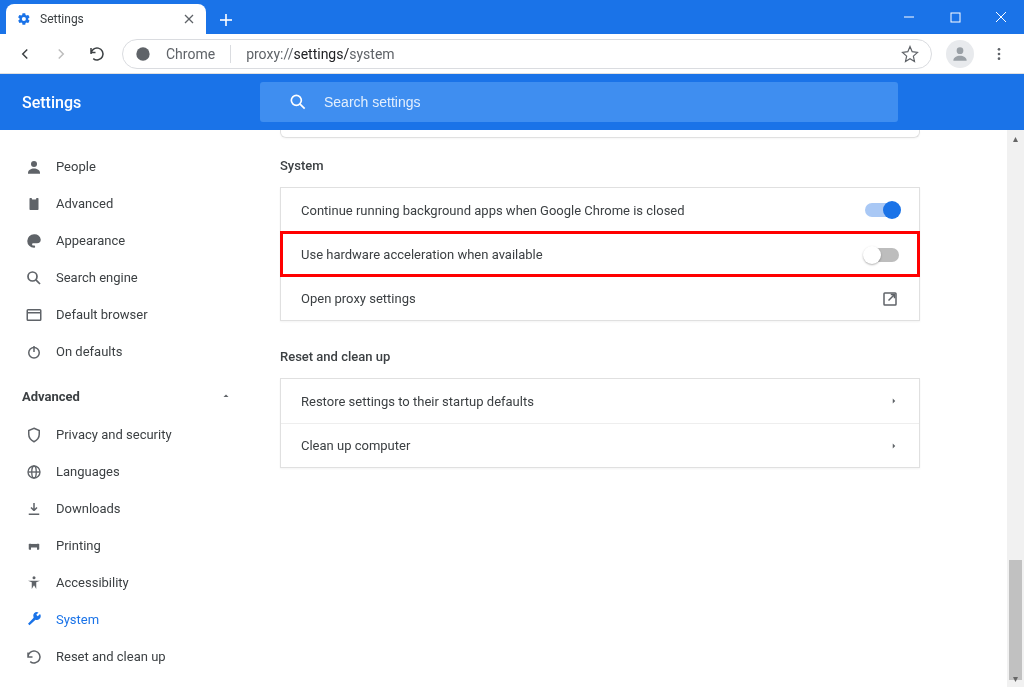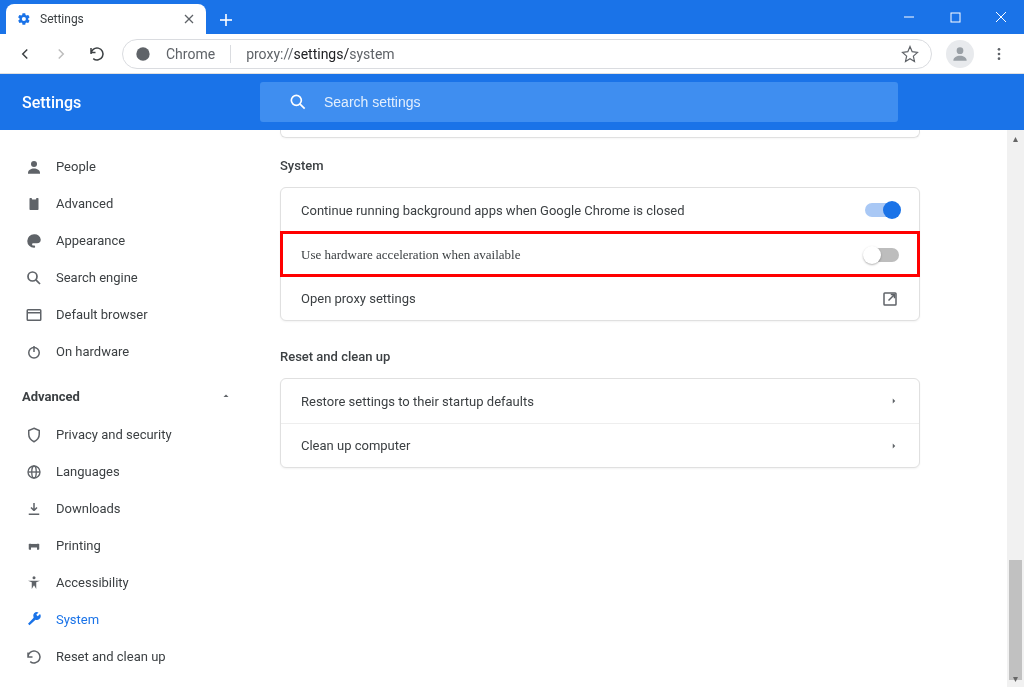--- a/index.html
+++ b/index.html
@@ -39,24 +39,24 @@
   .side-item.active { color:#1a73e8; }
   .side-icon { width:20px; height:20px; display:flex; align-items:center; justify-content:center; color:#5f6368; }
   .side-item.active .side-icon { color:#1a73e8; }
   .advanced-header { display:flex; align-items:center; justify-content:space-between; height:40px; padding:0 24px 0 22px; color:#3c4043; font-size:13px; margin-top:6px;font-weight:bold; }
   .advanced-header .chev { width:20px; height:20px; display:flex; align-items:center; justify-content:center; color:#5f6368; }
 
   .content { flex:1; padding: 0 0 0 20px; overflow:hidden; background:#fff; }
   .content-inner { width: 640px; }
   .cards-stub { height:8px; border:1px solid #e0e0e0; border-top:none; border-radius:0 0 6px 6px; margin-bottom:20px; box-shadow:0 1px 2px rgba(0,0,0,0.04); }
   .section-heading { font-size:13px; color:#3c4043; font-weight:500; margin: 12px 0 14px 0; }
-  .card { border:1px solid #e0e0e0; border-radius:6px; box-shadow:0 1px 2px rgba(0,0,0,0.05); background:#fff; }
+  .card { border:1px solid #e0e0e0; border-radius:0; box-shadow:0 1px 2px rgba(0,0,0,0.05); background:#fff; }
   .row { height:44px; display:flex; align-items:center; justify-content:space-between; padding:0 20px; font-size:13px; color:#3c4043; }
   .row + .row { border-top:1px solid #eeeeee; }
-  .row.highlight { outline:3px solid #ff0000; outline-offset:-2px; position:relative; z-index:3;font-family:Liberation Serif, serif; }
+  .row.highlight { outline:3px solid #ff0000; outline-offset:-2px; position:relative; z-index:3; }
 
   .toggle { width:34px; height:14px; border-radius:8px; position:relative; }
   .toggle .knob { width:18px; height:18px; border-radius:50%; position:absolute; top:-2px; }
   .toggle.on { background:#a9c8f5; }
   .toggle.on .knob { background:#1a73e8; right:-2px; }
   .toggle.off { background:#bdbdbd; }
   .toggle.off .knob { background:#fff; left:-2px; box-shadow:0 1px 2px rgba(0,0,0,0.3); }
 
   .arrow-right { color:#5f6368; }
   .launch-icon { color:#5f6368; }
@@ -224,21 +224,21 @@
         </span>
       <span>Default browser</span>
     </div>
     <div class="side-item">
       <span class="side-icon">
           <svg width="18" height="18" viewBox="0 0 24 24" fill="none" stroke="#5f6368" stroke-width="2">
             <circle cx="12" cy="13" r="7"></circle>
             <line x1="12" y1="4" x2="12" y2="12"></line>
           </svg>
         </span>
-      <span>On hardware</span>
+      <span>On defaults</span>
     </div>
 
     <div class="advanced-header">
       <span>Advanced</span>
       <span class="chev">
           <svg width="12" height="12" viewBox="0 0 24 24" fill="#5f6368">
             <path d="M7 14l5-5 5 5z"></path>
           </svg>
         </span>
     </div>

